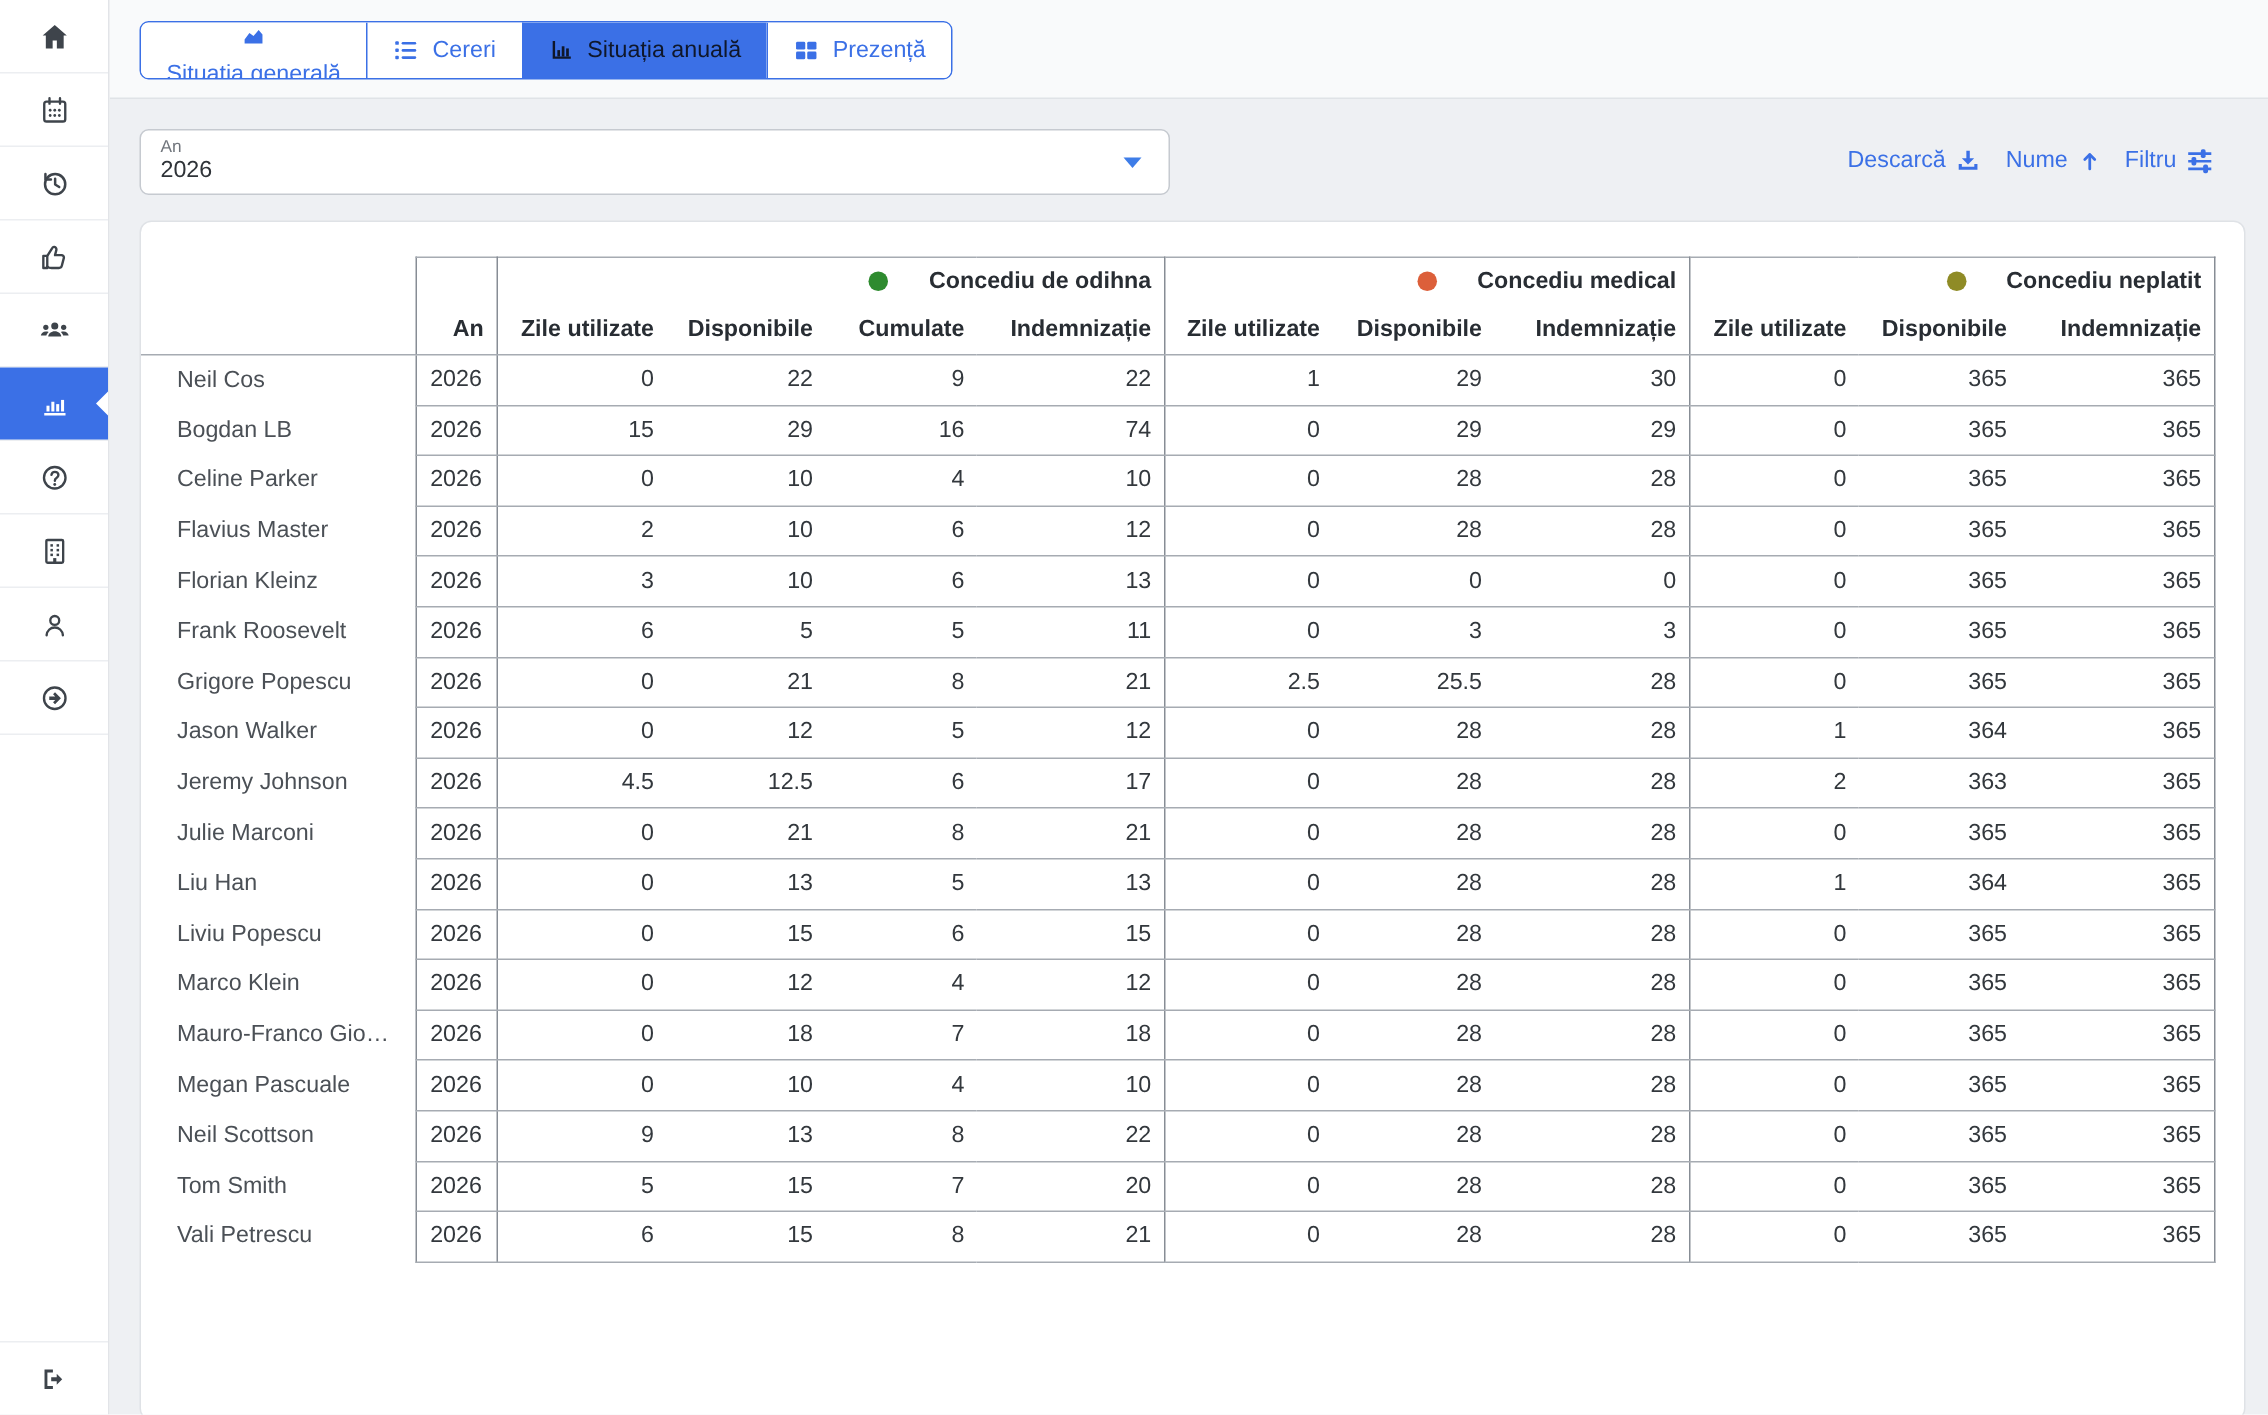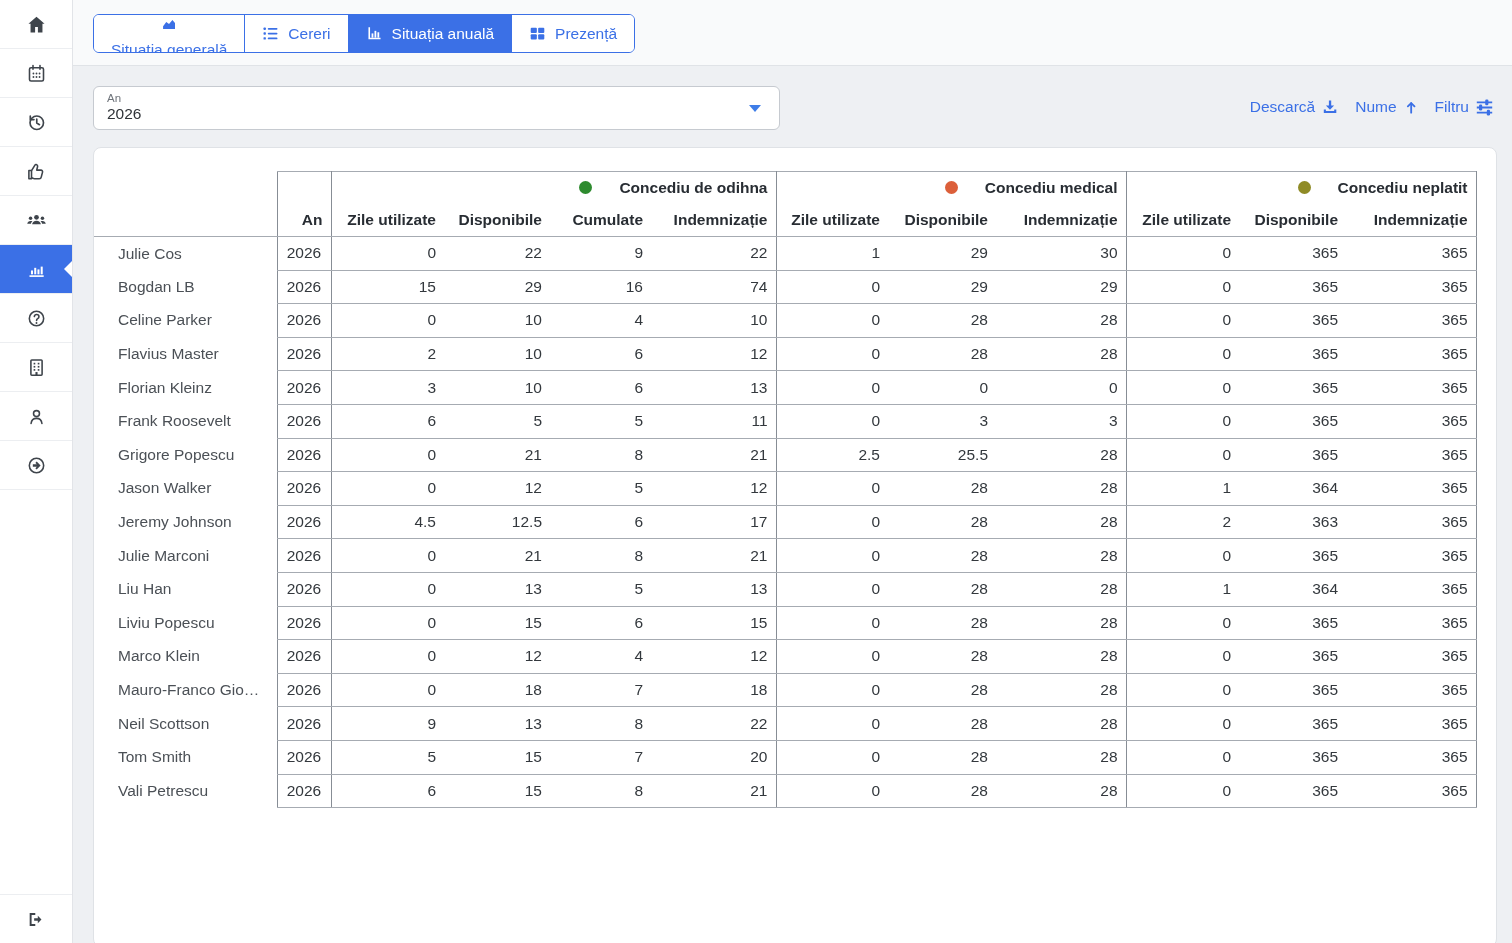--- a/index.html
+++ b/index.html
@@ -28,31 +28,31 @@
   .side-bottom .side-item{border-top:1px solid #eceef1;border-bottom:none;}
   
   .topbar{position:absolute;left:73px;right:0;top:0;height:66px;background:#f9fafb;
     border-bottom:1px solid #e0e3e7;}
   .tabbar{position:absolute;left:93px;top:14px;display:flex;border:1px solid var(--accent);
     border-radius:6px;overflow:hidden;background:#fff;}
   .tab{display:flex;align-items:center;gap:9px;height:37px;padding:0 17px;background:#fff;
     color:var(--accent);font-size:15.5px;border:none;border-left:1px solid var(--accent);
     cursor:pointer;font-family:inherit;white-space:nowrap;}
   .tab:first-child{border-left:none;flex-direction:column;}
-  .tab.active{background:var(--accent);color:#ffffff;}
+  .tab.active{background:var(--accent);color:#0f172a;}
   .tab svg{display:block;}
   
   .year-select{position:absolute;left:93px;top:86px;width:687px;height:44px;background:#fff;
     border:1px solid #c6cad0;border-radius:6px;cursor:pointer;}
   .year-select .lbl{position:absolute;left:13px;top:5px;font-size:11.5px;color:#70757c;}
   .year-select .val{position:absolute;left:13px;bottom:6px;font-size:15.5px;color:#2f3338;}
   .year-select .caret{position:absolute;right:18px;top:18px;width:0;height:0;
     border-left:6px solid transparent;border-right:6px solid transparent;
     border-top:7px solid #3e7de8;}
-  .actions{position:absolute;right:19px;top:98px;display:flex;align-items:flex-end;gap:17px;}
+  .actions{position:absolute;right:37px;top:98px;display:flex;align-items:flex-end;gap:17px;}
   .action-link{display:flex;align-items:center;gap:7px;color:var(--accent);font-size:15.5px;
     cursor:pointer;background:none;border:none;font-family:inherit;}
   .action-link svg{display:block;}
   
   .card{position:absolute;left:93px;top:147px;width:1404px;height:800px;background:#fff;
     border:1px solid #dfe2e6;border-radius:8px;padding:23px 22px 0 0;}
   table.tbl{border-collapse:collapse;table-layout:fixed;width:1382px;}
   .tbl th,.tbl td{font-size:15.5px;overflow:hidden;white-space:nowrap;}
   .tbl thead th{font-weight:bold;color:var(--head);}
   .legend-row th{height:32px;}
@@ -328,21 +328,21 @@
         <th class="h-num">Zile utilizate</th>
         <th class="h-num">Disponibile</th>
         <th class="h-num g-end">Indemnizație</th>
         <th class="h-num">Zile utilizate</th>
         <th class="h-num">Disponibile</th>
         <th class="h-num g-end">Indemnizație</th>
       </tr>
     </thead>
     <tbody>
         <tr>
-    <td class="t-name">Julie Cos</td>
+    <td class="t-name">Neil Cos</td>
     <td class="c-an t-an">2026</td>
     <td class="t-num">0</td>
     <td class="t-num">22</td>
     <td class="t-num">9</td>
     <td class="t-num g-end">22</td>
     <td class="t-num">1</td>
     <td class="t-num">29</td>
     <td class="t-num g-end">30</td>
     <td class="t-num">0</td>
     <td class="t-num">365</td>
@@ -524,20 +524,34 @@
     <td class="t-num">7</td>
     <td class="t-num g-end">18</td>
     <td class="t-num">0</td>
     <td class="t-num">28</td>
     <td class="t-num g-end">28</td>
     <td class="t-num">0</td>
     <td class="t-num">365</td>
     <td class="t-num g-end">365</td>
   </tr>
         <tr>
+    <td class="t-name">Megan Pascuale</td>
+    <td class="c-an t-an">2026</td>
+    <td class="t-num">0</td>
+    <td class="t-num">10</td>
+    <td class="t-num">4</td>
+    <td class="t-num g-end">10</td>
+    <td class="t-num">0</td>
+    <td class="t-num">28</td>
+    <td class="t-num g-end">28</td>
+    <td class="t-num">0</td>
+    <td class="t-num">365</td>
+    <td class="t-num g-end">365</td>
+  </tr>
+        <tr>
     <td class="t-name">Neil Scottson</td>
     <td class="c-an t-an">2026</td>
     <td class="t-num">9</td>
     <td class="t-num">13</td>
     <td class="t-num">8</td>
     <td class="t-num g-end">22</td>
     <td class="t-num">0</td>
     <td class="t-num">28</td>
     <td class="t-num g-end">28</td>
     <td class="t-num">0</td>

